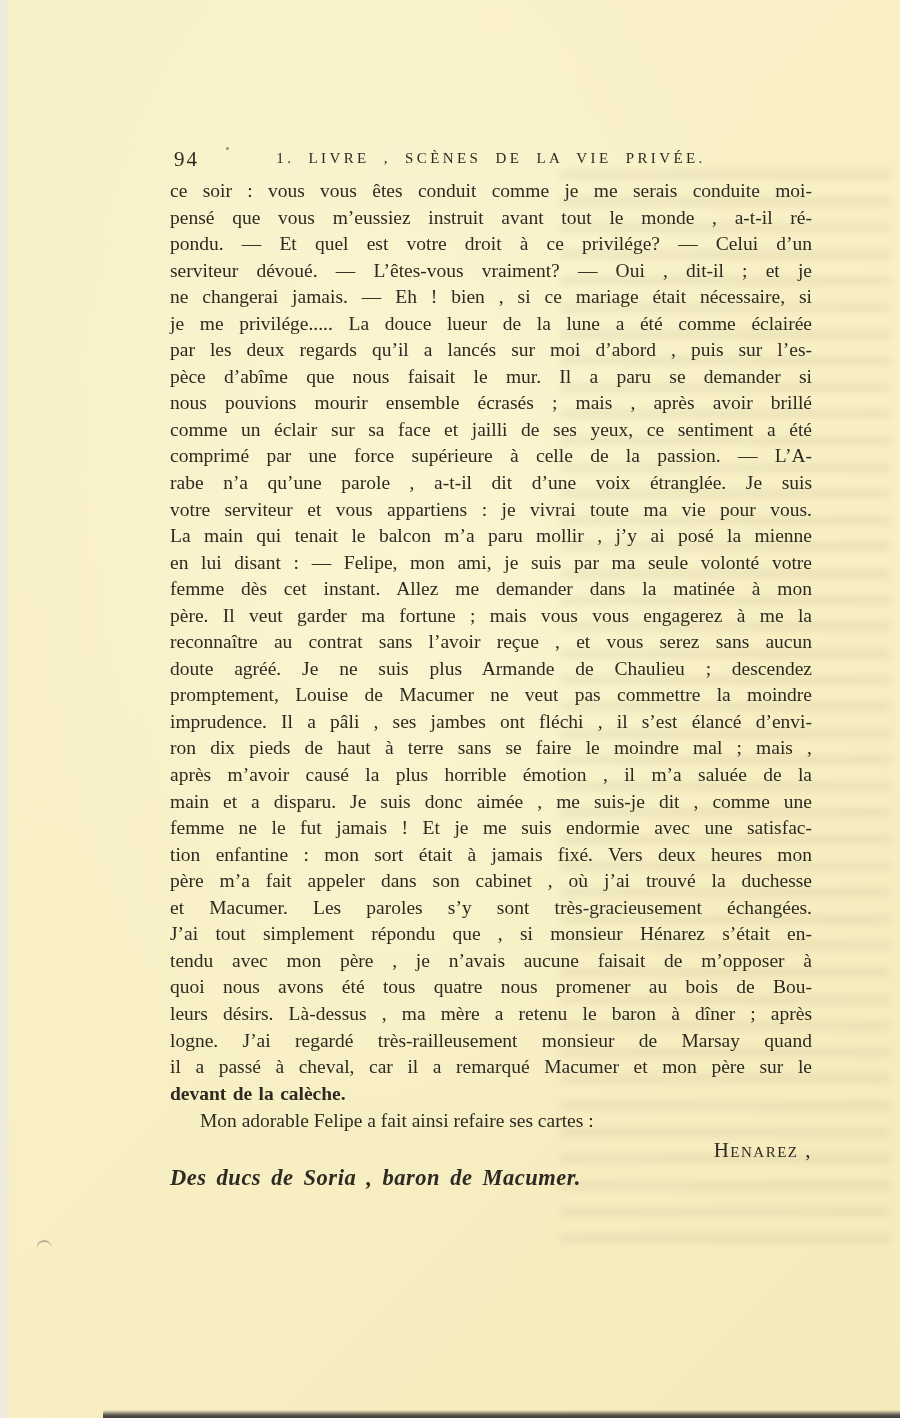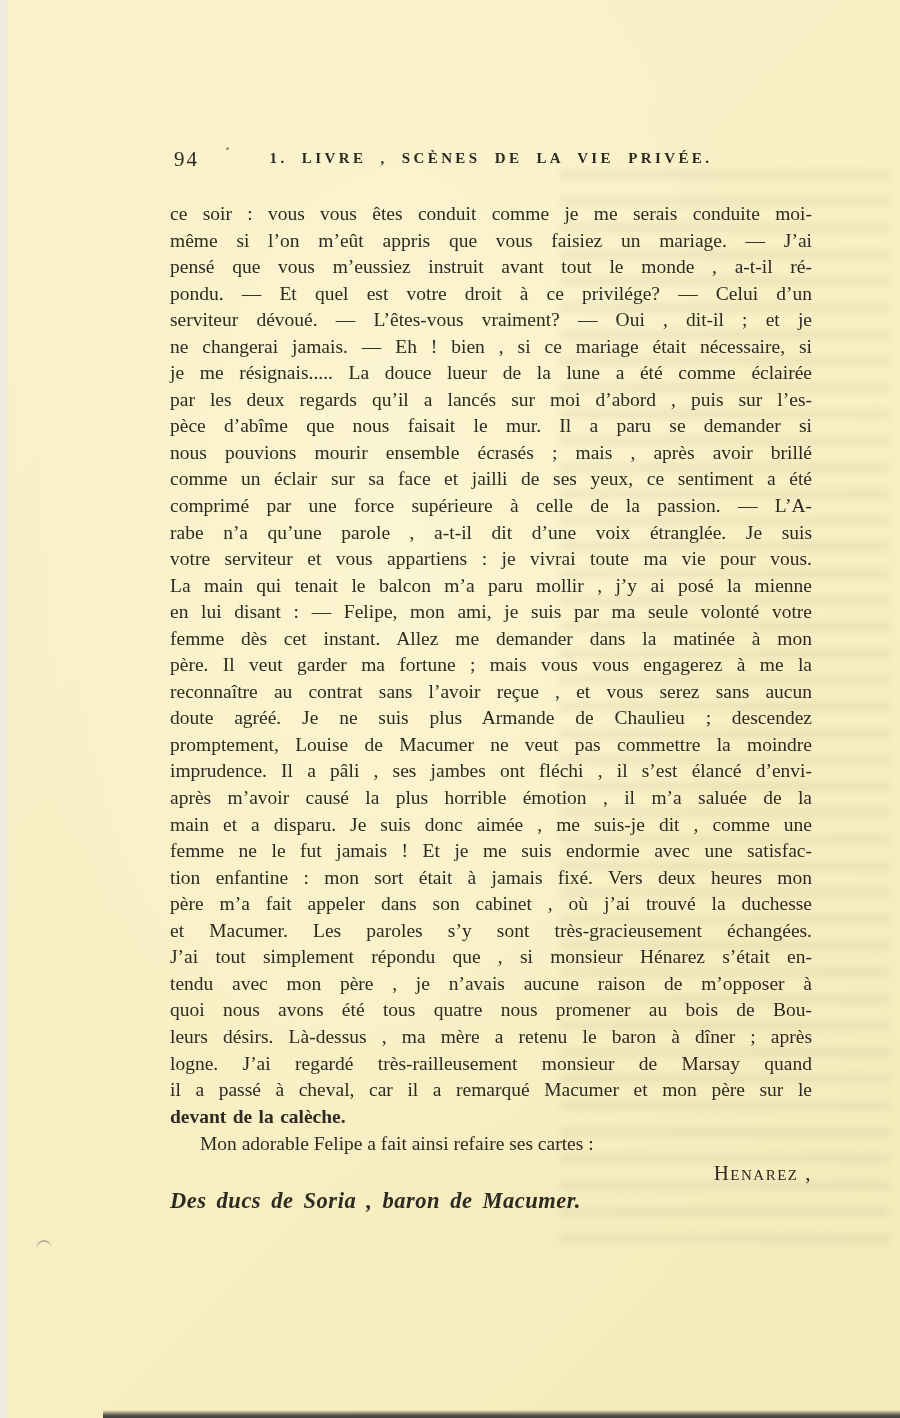--- a/index.html
+++ b/index.html
@@ -50,25 +50,25 @@
     position: absolute; left: 170px; top: 147px; width: 642px; height: 24px;
   }
   .page-number {
     position: absolute; left: 4px; top: 0;
     font-size: 21px; letter-spacing: 2px;
   }
   .running-title {
     position: absolute; left: 0; right: 0; top: 3px;
     text-align: center;
     font-size: 15px; letter-spacing: 3.4px; word-spacing: 7px;
-    font-weight: bold;
+    font-weight: normal;
   }
 
   .body-text {
-    position: absolute; left: 170px; top: 201px; width: 642px;
+    position: absolute; left: 170px; top: 178px; width: 642px;
     font-size: 19.5px;
   }
   .line {
     height: 26.55px; line-height: 26.55px;
     text-align: justify; text-align-last: justify;
     white-space: normal; overflow: visible;
     word-spacing: 1.5px;
   }
   .line.short { text-align: left; text-align-last: left; font-weight: bold; }
 
@@ -102,49 +102,49 @@
   <div class="speck" style="left:226px; top:147px;"></div>
 
   <div class="header">
     <div class="page-number">94</div>
     <div class="running-title">1. LIVRE , SCÈNES DE LA VIE PRIVÉE.</div>
   </div>
 
   <div class="body-text">
     <div>
         <div class="line">ce soir : vous vous êtes conduit comme je me serais conduite moi-</div>
-        <div class="line">même si l’on m’eût appris que vous faisiez un mariage. — J’ai</div>
         <div class="line">pensé que vous m’eussiez instruit avant tout le monde , a-t-il ré-</div>
         <div class="line">pondu. — Et quel est votre droit à ce privilége? — Celui d’un</div>
         <div class="line">serviteur dévoué. — L’êtes-vous vraiment? — Oui , dit-il ; et je</div>
         <div class="line">ne changerai jamais. — Eh ! bien , si ce mariage était nécessaire, si</div>
-        <div class="line">je me résignais..... La douce lueur de la lune a été comme éclairée</div>
+        <div class="line">je me privilége..... La douce lueur de la lune a été comme éclairée</div>
         <div class="line">par les deux regards qu’il a lancés sur moi d’abord , puis sur l’es-</div>
         <div class="line">pèce d’abîme que nous faisait le mur. Il a paru se demander si</div>
         <div class="line">nous pouvions mourir ensemble écrasés ; mais , après avoir brillé</div>
         <div class="line">comme un éclair sur sa face et jailli de ses yeux, ce sentiment a été</div>
         <div class="line">comprimé par une force supérieure à celle de la passion. — L’A-</div>
         <div class="line">rabe n’a qu’une parole , a-t-il dit d’une voix étranglée. Je suis</div>
         <div class="line">votre serviteur et vous appartiens : je vivrai toute ma vie pour vous.</div>
         <div class="line">La main qui tenait le balcon m’a paru mollir , j’y ai posé la mienne</div>
         <div class="line">en lui disant : — Felipe, mon ami, je suis par ma seule volonté votre</div>
         <div class="line">femme dès cet instant. Allez me demander dans la matinée à mon</div>
         <div class="line">père. Il veut garder ma fortune ; mais vous vous engagerez à me la</div>
         <div class="line">reconnaître au contrat sans l’avoir reçue , et vous serez sans aucun</div>
         <div class="line">doute agréé. Je ne suis plus Armande de Chaulieu ; descendez</div>
         <div class="line">promptement, Louise de Macumer ne veut pas commettre la moindre</div>
         <div class="line">imprudence. Il a pâli , ses jambes ont fléchi , il s’est élancé d’envi-</div>
+        <div class="line">ron dix pieds de haut à terre sans se faire le moindre mal ; mais ,</div>
         <div class="line">après m’avoir causé la plus horrible émotion , il m’a saluée de la</div>
         <div class="line">main et a disparu. Je suis donc aimée , me suis-je dit , comme une</div>
         <div class="line">femme ne le fut jamais ! Et je me suis endormie avec une satisfac-</div>
         <div class="line">tion enfantine : mon sort était à jamais fixé. Vers deux heures mon</div>
         <div class="line">père m’a fait appeler dans son cabinet , où j’ai trouvé la duchesse</div>
         <div class="line">et Macumer. Les paroles s’y sont très-gracieusement échangées.</div>
         <div class="line">J’ai tout simplement répondu que , si monsieur Hénarez s’était en-</div>
-        <div class="line">tendu avec mon père , je n’avais aucune raison de m’opposer à</div>
+        <div class="line">tendu avec mon père , je n’avais aucune faisait de m’opposer à</div>
         <div class="line">quoi nous avons été tous quatre nous promener au bois de Bou-</div>
         <div class="line">leurs désirs. Là-dessus , ma mère a retenu le baron à dîner ; après</div>
         <div class="line">logne. J’ai regardé très-railleusement monsieur de Marsay quand</div>
         <div class="line">il a passé à cheval, car il a remarqué Macumer et mon père sur le</div>
         <div class="line short">devant de la calèche.</div>
       </div>
     <div class="paragraph-line">Mon adorable Felipe a fait ainsi refaire ses cartes :</div>
     <div class="sig-name">Henarez ,</div>
     <div class="sig-title">Des ducs de Soria , baron de Macumer.</div>
   </div>

